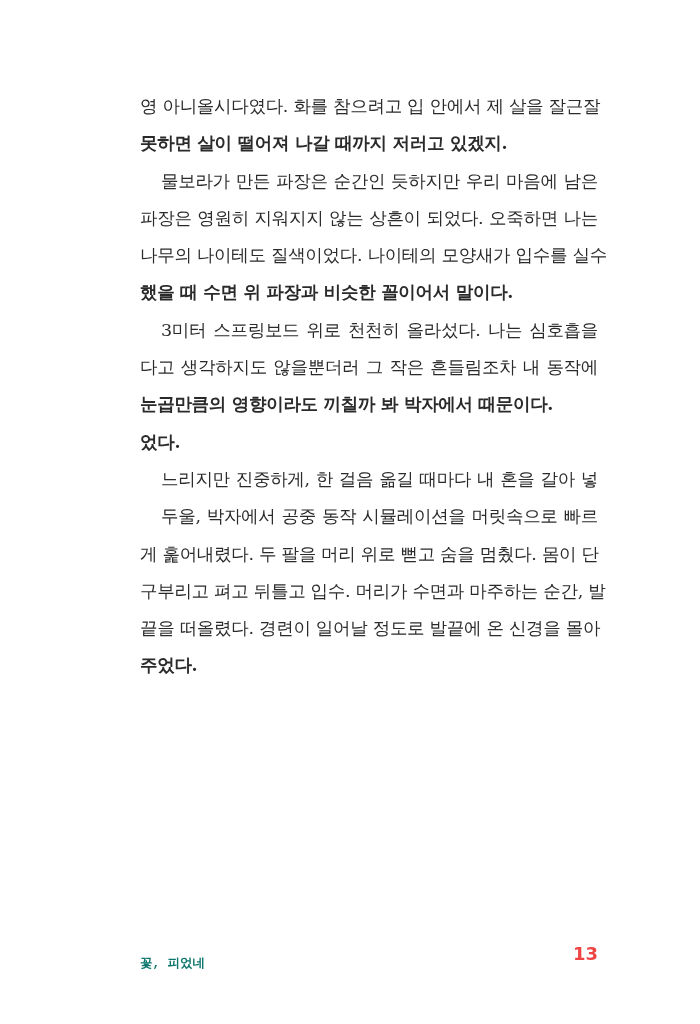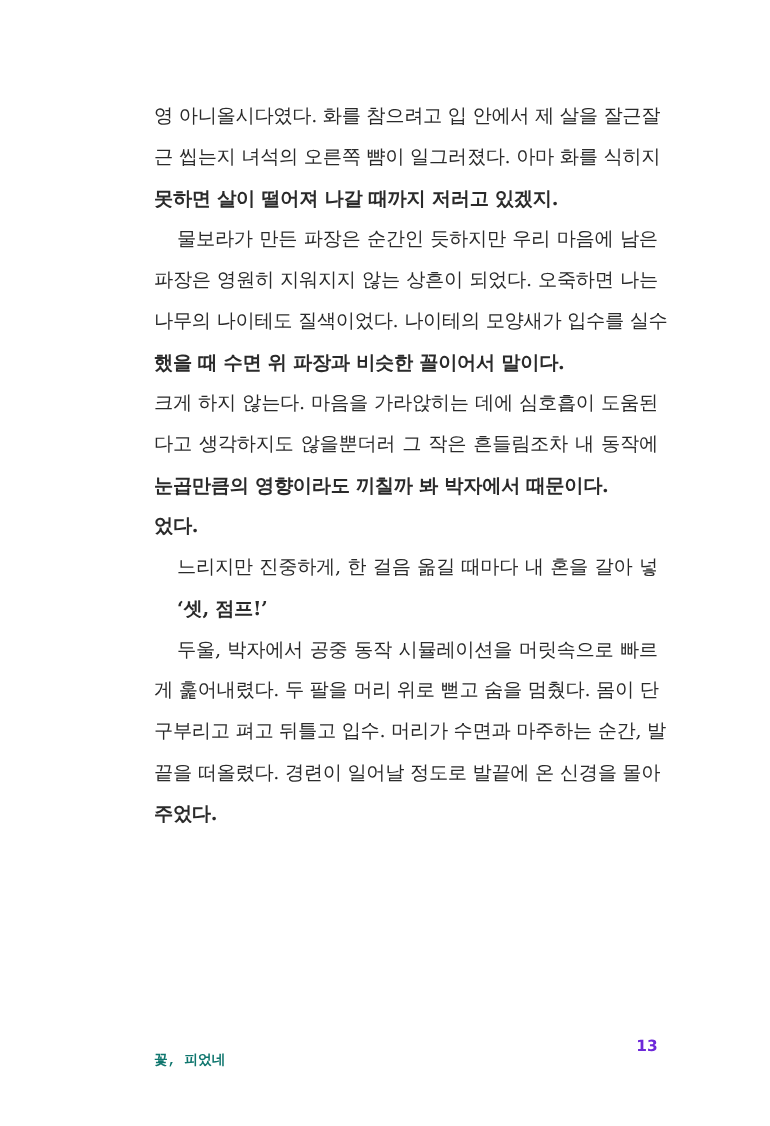--- a/index.html
+++ b/index.html
@@ -54,42 +54,40 @@
       font-weight: bold;
       font-size: 12.5px;
       color: #0f766e;
     }
     .footer-page {
       position: absolute;
       right: 102px;
       top: 943px;
       font-family: "DejaVu Sans", "Liberation Sans", sans-serif;
       font-weight: bold;
-      font-size: 14px;
-      color: #6d28d9;
+      font-size: 18px;
+      color: #ef4444;
     }
   </style>
 </head>
 <body>
 
 <div class="page">
   <div class="body-text">
     <span class="line">영 아니올시다였다. 화를 참으려고 입 안에서 제 살을 잘근잘</span>
-    <span class="line">근 씹는지 녀석의 오른쪽 뺨이 일그러졌다. 아마 화를 식히지</span>
     <span class="line last">못하면 살이 떨어져 나갈 때까지 저러고 있겠지.</span>
     <span class="line indent">물보라가 만든 파장은 순간인 듯하지만 우리 마음에 남은</span>
     <span class="line">파장은 영원히 지워지지 않는 상흔이 되었다. 오죽하면 나는</span>
     <span class="line">나무의 나이테도 질색이었다. 나이테의 모양새가 입수를 실수</span>
     <span class="line last">했을 때 수면 위 파장과 비슷한 꼴이어서 말이다.</span>
-    <span class="line">크게 하지 않는다. 마음을 가라앉히는 데에 심호흡이 도움된</span>
+    <span class="line indent">3미터 스프링보드 위로 천천히 올라섰다. 나는 심호흡을</span>
     <span class="line">다고 생각하지도 않을뿐더러 그 작은 흔들림조차 내 동작에</span>
     <span class="line last">눈곱만큼의 영향이라도 끼칠까 봐 박자에서 때문이다.</span>
     <span class="line last">었다.</span>
     <span class="line indent">느리지만 진중하게, 한 걸음 옮길 때마다 내 혼을 갈아 넣</span>
-    <span class="line indent last">‘셋, 점프!’</span>
     <span class="line indent">두울, 박자에서 공중 동작 시뮬레이션을 머릿속으로 빠르</span>
     <span class="line">게 훑어내렸다. 두 팔을 머리 위로 뻗고 숨을 멈췄다. 몸이 단</span>
     <span class="line">구부리고 펴고 뒤틀고 입수. 머리가 수면과 마주하는 순간, 발</span>
     <span class="line">끝을 떠올렸다. 경련이 일어날 정도로 발끝에 온 신경을 몰아</span>
     <span class="line last">주었다.</span>
   </div>
 
   <div class="footer-title">꽃, 피었네</div>
   <div class="footer-page">13</div>
 </div>

